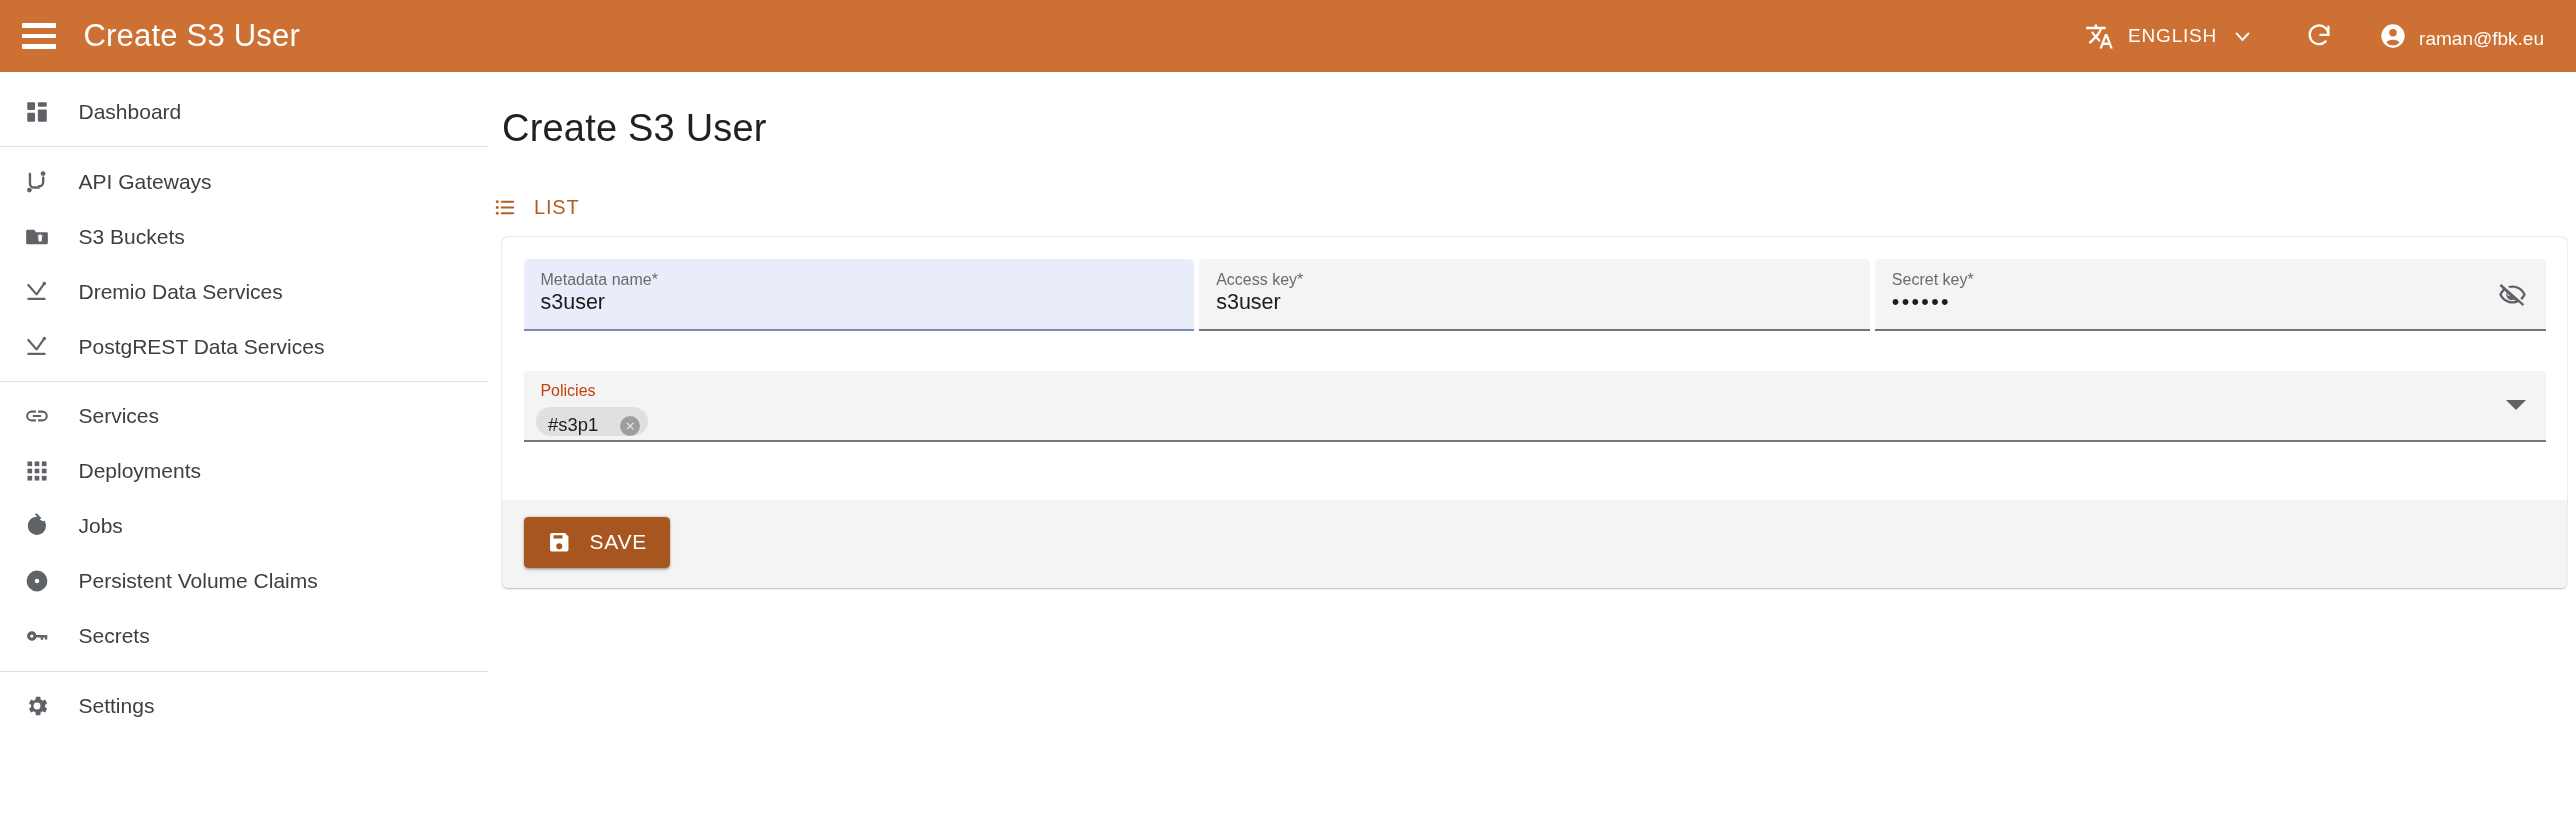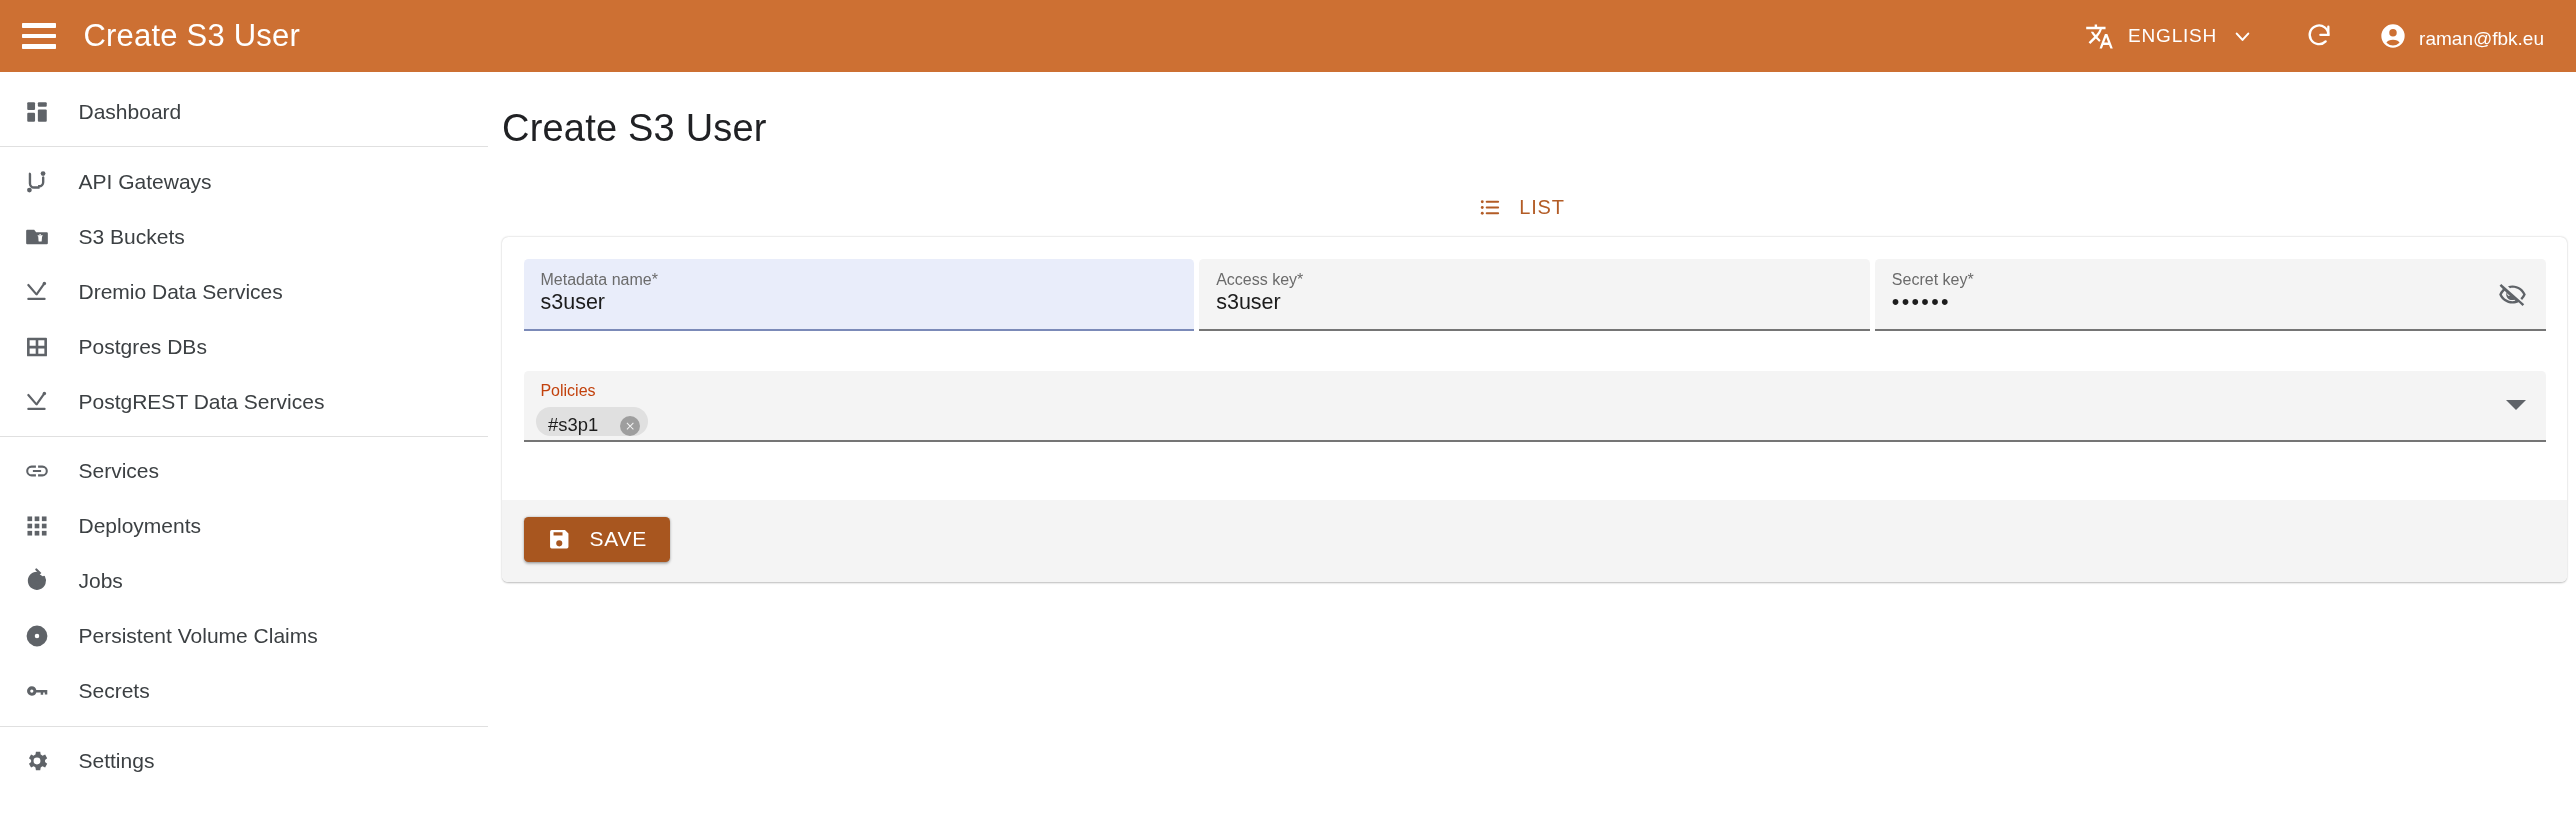--- a/index.html
+++ b/index.html
@@ -92,21 +92,21 @@
     background: #ffffff;
   }
   .page-title {
     margin: 35px 0 0 14px;
     font-size: 38px;
     font-weight: 400;
     color: #202124;
     letter-spacing: 0.2px;
   }
   .list-row {
-    display: flex; justify-content: center; align-items: center;
+    display: flex; justify-content: flex-start; align-items: center;
     margin-top: 41px; padding-right: 20px;
   }
   .list-btn {
     display: flex; align-items: center; gap: 17px;
     color: #B35C26; cursor: pointer;
     padding: 4.6px 6.1px;
   }
   .icon-list { width: 23px; height: 23px; display:block; fill:#B35C26; }
   .list-label { font-size: 20px; letter-spacing: 0.8px; }
 
@@ -187,21 +187,21 @@
   .card-spacer { height: 58px; }
   .card-footer {
     background: #f4f4f4;
     padding: 17px 21.5px 20px 21.5px;
     display: flex; align-items: center;
   }
   .save-btn {
     display: inline-flex; align-items: center; gap: 18.4px;
     background: #A8561F; color: #ffffff;
     border: none; border-radius: 4.6px;
-    height: 45px; padding: 0 23px;
+    height: 51px; padding: 0 23px;
     font-size: 21px; letter-spacing: 0.8px;
     cursor: pointer;
     box-shadow: 0 0.8px 2.3px rgba(0,0,0,.25), 0 1.5px 3.1px rgba(0,0,0,.16);
     font-family: "Liberation Sans", sans-serif;
   }
   .icon-save { width: 24.5px; height: 24.5px; display:block; fill:#ffffff; }
 </style>
 </head>
 <body>
 
@@ -292,28 +292,20 @@
     <div class="nav-item">
       <span class="nav-icon">
         <svg viewBox="0 0 24 24" fill="none" stroke="#5f6368" stroke-width="2" stroke-linecap="round" stroke-linejoin="round">
             <path d="M4 5.5L11.3 14"></path>
             <path d="M18.5 4.6L11.8 14"></path>
             <path d="M4 18.4h15"></path>
             <circle cx="18.8" cy="4.2" r="1.6" fill="#5f6368" stroke="none"></circle>
           </svg>
       </span>
       <span class="nav-label">Dremio Data Services</span>
-    </div>
-    <div class="nav-item">
-      <span class="nav-icon">
-        <svg viewBox="0 0 24 24">
-            <path d="M3.6 3.4h16.8a.8.8 0 0 1 .8.8v15.6a.8.8 0 0 1-.8.8H3.6a.8.8 0 0 1-.8-.8V4.2a.8.8 0 0 1 .8-.8zm7.2 2.4H5.2v5.1h5.6V5.8zm2.4 0v5.1h5.6V5.8h-5.6zM10.8 13.3H5.2v4.9h5.6v-4.9zm2.4 0v4.9h5.6v-4.9h-5.6z"></path>
-          </svg>
-      </span>
-      <span class="nav-label">Postgres DBs</span>
     </div>
     <div class="nav-item">
       <span class="nav-icon">
         <svg viewBox="0 0 24 24" fill="none" stroke="#5f6368" stroke-width="2" stroke-linecap="round" stroke-linejoin="round">
             <path d="M4 5.5L11.3 14"></path>
             <path d="M18.5 4.6L11.8 14"></path>
             <path d="M4 18.4h15"></path>
             <circle cx="18.8" cy="4.2" r="1.6" fill="#5f6368" stroke="none"></circle>
           </svg>
       </span>

